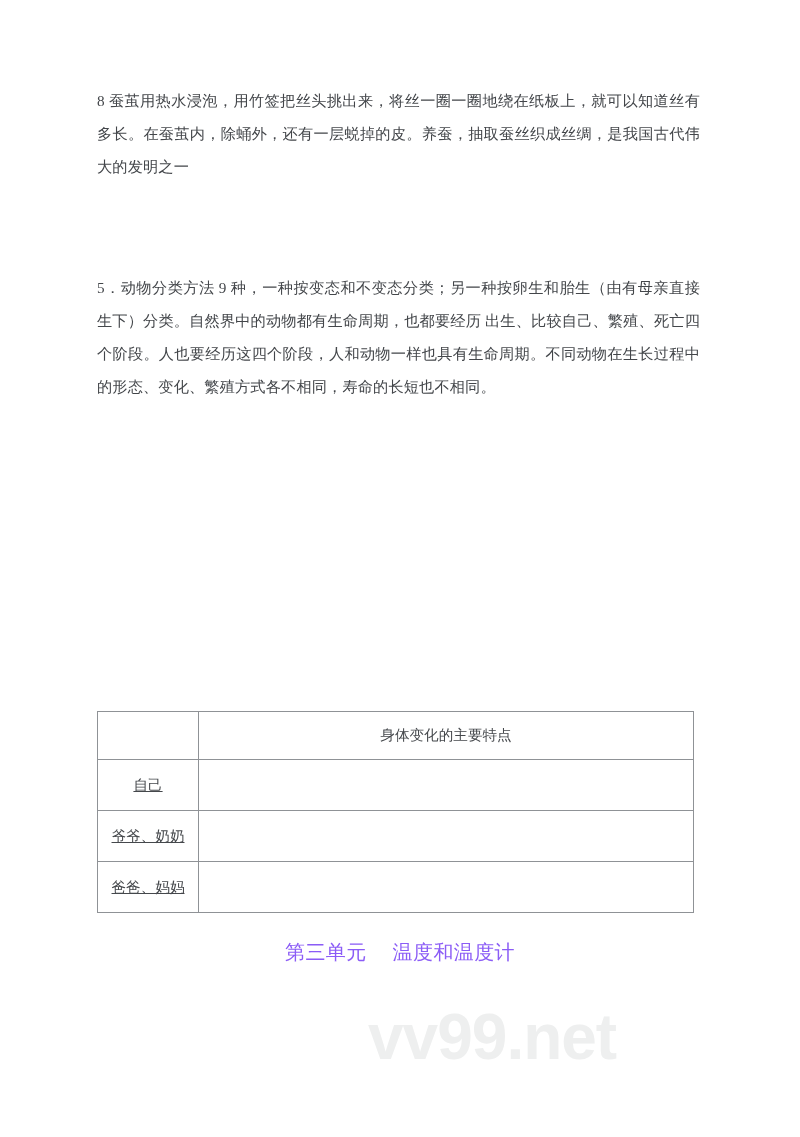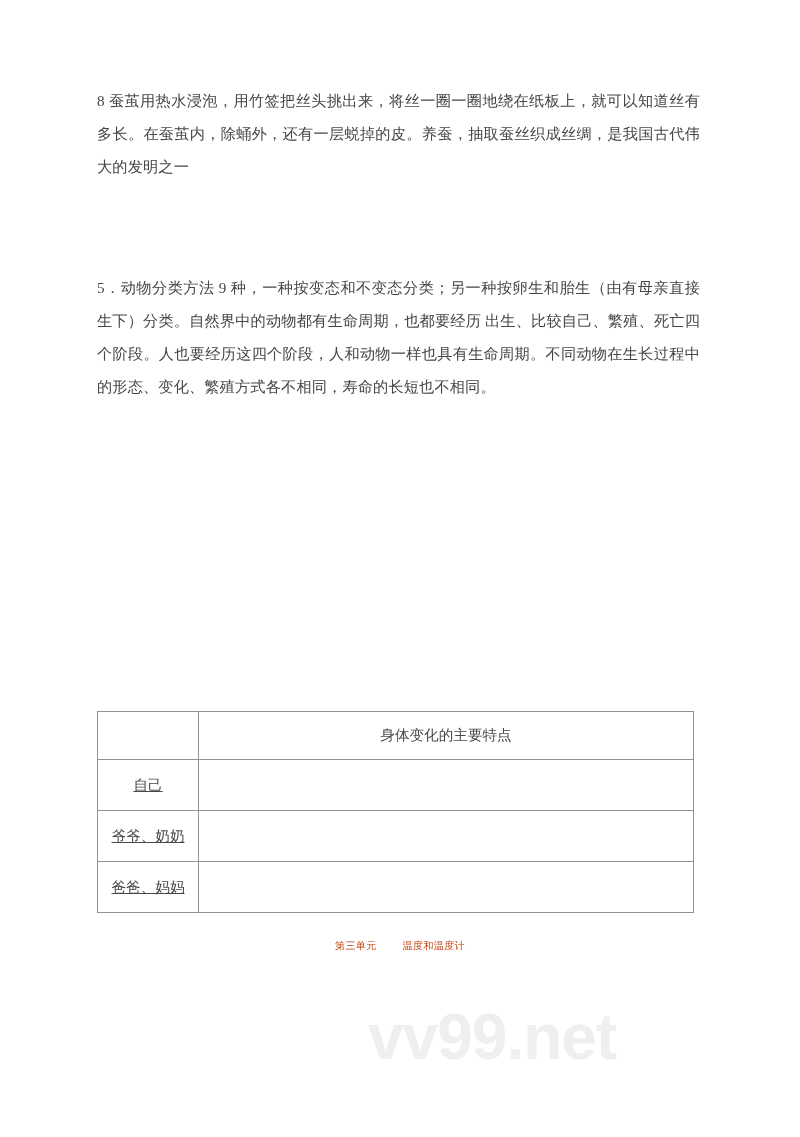--- a/index.html
+++ b/index.html
@@ -91,22 +91,22 @@
   tr.r-head td { height: 47px; }
   tr.r-data td { height: 50px; text-decoration: underline; }
 
   
   #footer-heading {
     position: absolute;
     left: 0;
     top: 939px;
     width: 800px;
     text-align: center;
-    font-size: 10px;
-    color: #c2410c;
+    font-size: 20px;
+    color: #8b5cf6;
     letter-spacing: 0.4px;
     z-index: 2;
   }
 
   #footer-heading .sp-gap { display: inline-block; width: 26px; }
 </style>
 </head>
 <body>
 
 <div id="page">

